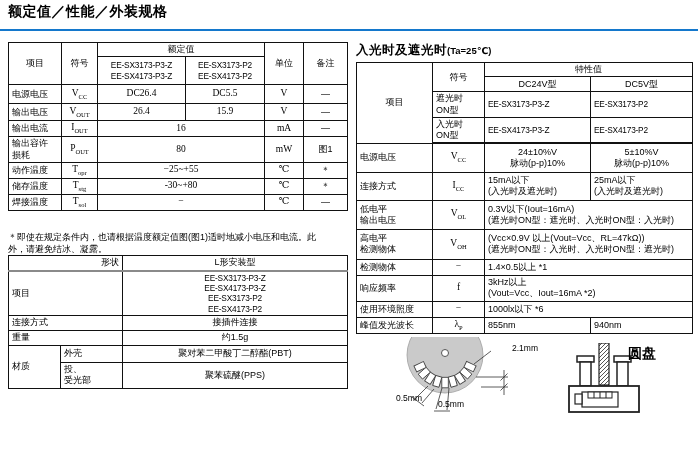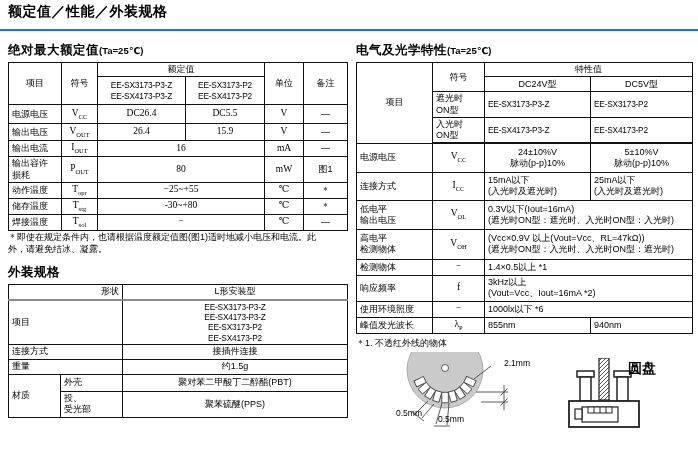--- a/index.html
+++ b/index.html
@@ -17,37 +17,36 @@
   td { border:1px solid #111; font-size:9px; text-align:center; vertical-align:middle;
        padding:1px 3px; line-height:1.25; overflow:hidden; }
   .ml { white-space:pre-line; }
   .lft { text-align:left; }
   .rgt { text-align:right; }
   .ser { font-family:"Liberation Serif","DejaVu Serif",serif; font-size:9.5px; }
   sub { font-size:6.5px; }
   .model { font-size:8.3px; letter-spacing:-.2px; }
   .thick-b { border-bottom:2px solid #111; }
   .gray-b { border-bottom:2.5px solid #8a8a8a; }
-  .note { font-size:9px; line-height:1.35; margin-top:0; white-space:pre-line; }
+  .note { font-size:9px; line-height:1.35; margin-top:20px; white-space:pre-line; }
   #outer-heading { margin-top:9px; }
   .diagram { position:relative; height:86px; margin-top:3px; }
   .diagram svg { position:absolute; }
   .dim-label { position:absolute; font-size:8.5px; }
   .disc-label { position:absolute; font-size:14px; font-weight:bold; left:272px; top:8px; }
   .note-small { font-size:9px; line-height:1.4; margin-top:3px; }
 </style>
 </head>
 <body>
 
 <div class="page-title">额定值／性能／外装规格</div>
 <div class="rule"></div>
 
 <div class="col" id="left-col">
 
-  <h2><span>绝对最大额定值</span><span class="cond">(Ta=25℃)</span></h2>
 
   <table>
     <colgroup>
         <col style="width:53px">
         <col style="width:36px">
         <col style="width:88px">
         <col style="width:79px">
         <col style="width:39px">
         <col style="width:44px">
       </colgroup>
@@ -116,21 +115,20 @@
       <td colspan="2" class="ser">−</td>
       <td class="ser">℃</td>
       <td>—</td>
     </tr>
   </tbody>
     </table>
 
   <p class="note">＊即使在规定条件内，也请根据温度额定值图(图1)适时地减小电压和电流。此
 外，请避免结冰、凝露。</p>
 
-  <h2 id="outer-heading">外装规格</h2>
 
   <table>
     <colgroup>
         <col style="width:52px">
         <col style="width:62px">
         <col style="width:225px">
       </colgroup>
     <tbody>
         <tr style="height:15px">
       <td colspan="2" class="rgt gray-b">形状</td>
@@ -160,21 +158,21 @@
       <td class="lft ml">投、
 受光部</td>
       <td>聚苯硫醚(PPS)</td>
     </tr>
   </tbody>
     </table>
 </div>
 
 <div class="col" id="right-col">
 
-  <h2><span>电气及光学特性</span><span class="cond">(Ta=25℃)</span></h2>
+  <h2><span>入光时及遮光时</span><span class="cond">(Ta=25℃)</span></h2>
 
   <table>
     <colgroup>
         <col style="width:76px">
         <col style="width:52px">
         <col style="width:106px">
         <col style="width:102px">
       </colgroup>
     <tbody>
         <tr style="height:13px">
@@ -246,21 +244,20 @@
     </tr>
     <tr style="height:15px">
       <td class="lft">峰值发光波长</td>
       <td class="ser"><span>λ</span><sub>P</sub></td>
       <td class="lft">855nm</td>
       <td class="lft">940nm</td>
     </tr>
   </tbody>
     </table>
 
-  <p class="note-small">＊1. 不透红外线的物体</p>
 
   <div class="diagram">
 
     <svg style="left:36px;top:0" width="150" height="86" viewBox="0 0 150 86">
       <circle cx="53" cy="18" r="38" fill="#cacaca" stroke="#9e9e9e" stroke-width="0.8"></circle>
       <circle cx="53" cy="16" r="3.5" fill="#fff" stroke="#555" stroke-width="1"></circle>
       <g fill="#fff" stroke="#444" stroke-width="0.9">
         <rect x="74.7" y="24.4" width="6.5" height="10.5" transform="rotate(-65 77.9 29.6)"></rect>
         <rect x="70.5" y="30.9" width="6.5" height="10.5" transform="rotate(-48.75 73.7 36.1)"></rect>
         <rect x="64.6" y="36" width="6.5" height="10.5" transform="rotate(-32.5 67.8 41.2)"></rect>
@@ -274,21 +271,21 @@
       <g stroke="#333" stroke-width="0.8" fill="none">
         <path d="M82 27 L99 14"></path>
         <path d="M84 40 L116 40 M89 50 L116 50"></path>
         <path d="M112 33 L112 58"></path>
         <path d="M108.5 43.5 L115.5 36.5 M108.5 53.5 L115.5 46.5"></path>
         <path d="M36 49 L22 63 M42 52 L30 66"></path>
         <path d="M50 51 L44 72 M57 51 L55 73"></path>
         <path d="M20 60 L32 69 M42 74 L58 74"></path>
       </g>
     </svg>
-    <span class="dim-label" style="left:148px;top:6px">2.1mm</span>
+    <span class="dim-label" style="left:156px;top:6px">2.1mm</span>
     <span class="dim-label" style="left:40px;top:56px">0.5mm</span>
     <span class="dim-label" style="left:82px;top:62px">0.5mm</span>
 
     <svg style="left:206px;top:6px" width="84" height="76" viewBox="0 0 84 76">
       <defs>
         <pattern id="hatch" patternUnits="userSpaceOnUse" width="4" height="4">
           <path d="M0,4 L4,0" stroke="#555" stroke-width="1"></path>
         </pattern>
       </defs>
       <rect x="37" y="0" width="10" height="42" fill="url(#hatch)" stroke="#222" stroke-width="1.2"></rect>

